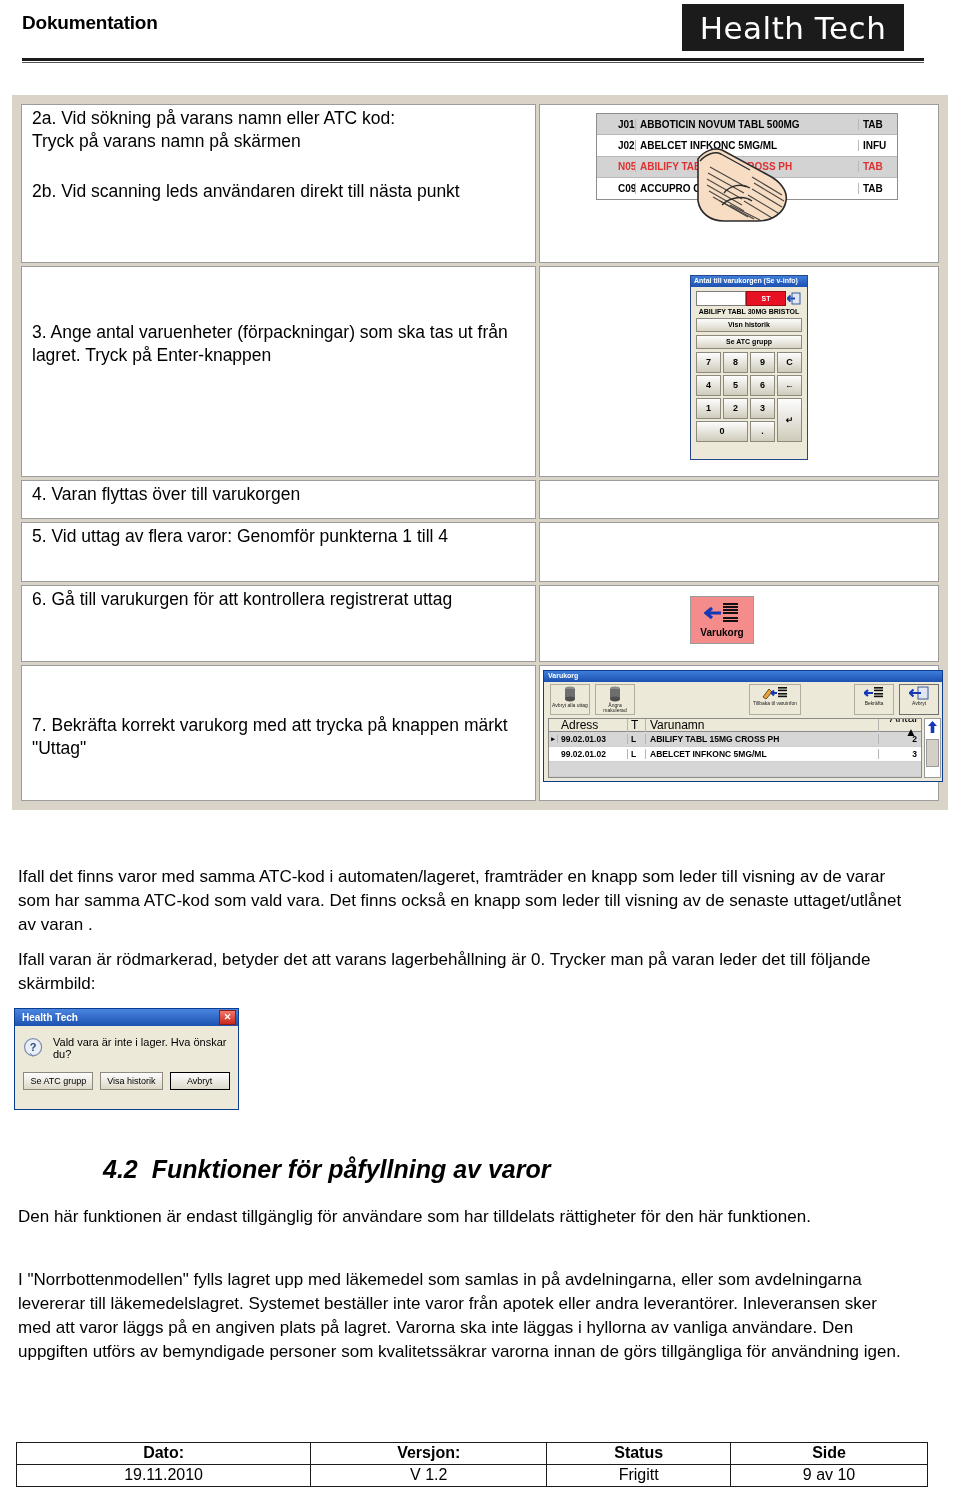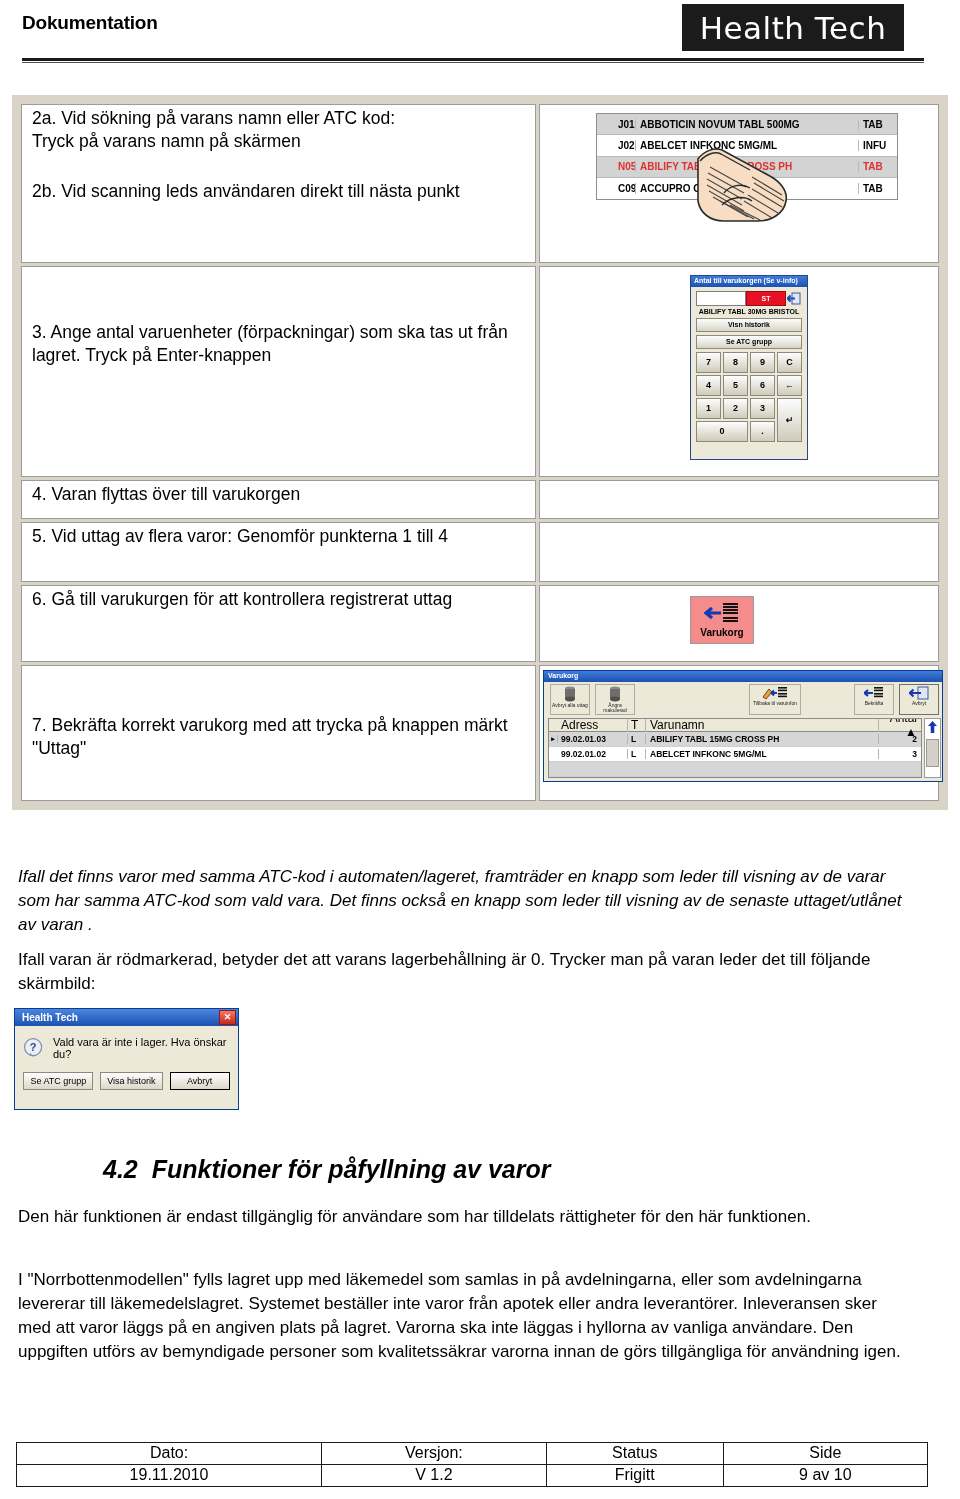--- a/index.html
+++ b/index.html
@@ -88,21 +88,21 @@
   .cg-t{width:18px;border-right:1px solid #b5b5b5;padding-left:3px;box-sizing:border-box;}
   .cg-name{flex:1;border-right:1px solid #b5b5b5;padding-left:4px;box-sizing:border-box;white-space:nowrap;overflow:hidden;}
   .cg-qty{width:42px;text-align:right;padding-right:4px;box-sizing:border-box;}
   .cart-scroll{position:absolute;left:380px;top:47px;width:15px;height:58px;border:1px solid #9a9a9a;background:#fff;
     display:flex;flex-direction:column;align-items:center;}
   .sc-up{width:100%;height:16px;display:flex;align-items:center;justify-content:center;}
   .sc-thumb{width:11px;height:26px;background:#d4d0c8;border:1px solid #9a9a9a;margin-top:4px;}
 
   
   .para{position:absolute;left:18px;width:890px;font-size:17px;line-height:1.42;}
-  .p1{top:865px;font-style:italic;}
+  .p1{top:865px;}
   .p2{top:948px;}
   .para-narrow{width:876px;}
 
   
   .msgbox{position:absolute;left:14px;top:1008px;width:225px;height:102px;background:#ece9d8;
     border:1px solid #0a3c8f;box-sizing:border-box;}
   .mb-title{height:17px;background:linear-gradient(#4a86e0,#1c51b0);display:flex;align-items:center;
     justify-content:space-between;padding:0 2px 0 7px;}
   .mb-title-text{color:#fff;font-size:10px;font-weight:bold;}
   .mb-close{width:15px;height:13px;background:linear-gradient(#f2786a,#c8281a);border:1px solid #8d1a10;
@@ -119,21 +119,21 @@
   .sec-head{position:absolute;left:60px;top:1155px;font-size:25px;font-weight:bold;font-style:italic;margin-left:43px;}
   .sec-num{margin-right:14px;}
 
   .p3{top:1205px;}
   .p4{top:1268px;}
 
   
   .footer{position:absolute;left:16px;top:1442px;width:912px;}
   .footer table{width:100%;border-collapse:collapse;}
   .footer td{border:1px solid #1b1b1b;text-align:center;font-size:16px;padding:1px 0 2px;}
-  .footer .ft-head{font-weight:normal;}
+  .footer .ft-head{font-weight:bold;}
 </style>
 </head>
 <body>
 
 <div class="page">
 
   <div class="header">
     <div class="header-title">Dokumentation</div>
     <div class="logo-box">
       <span class="logo-text">Health Tech</span>

